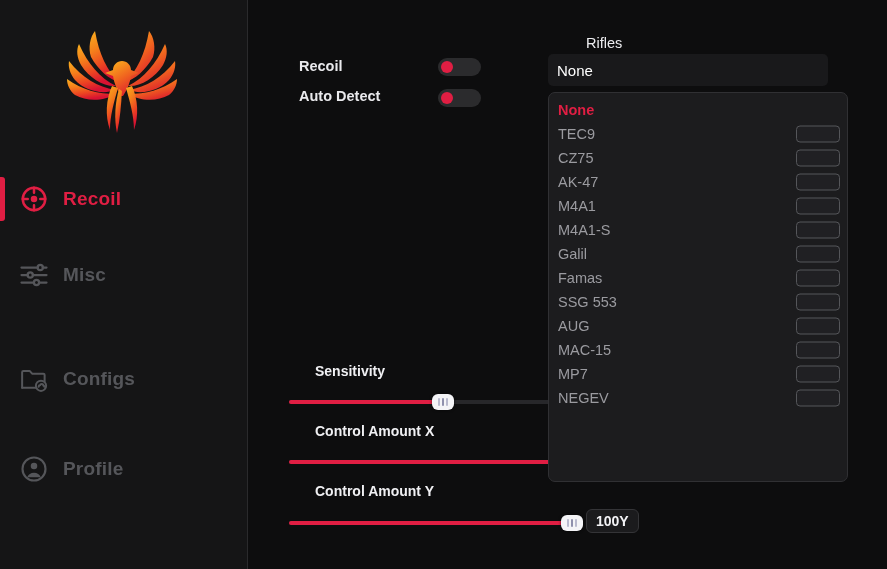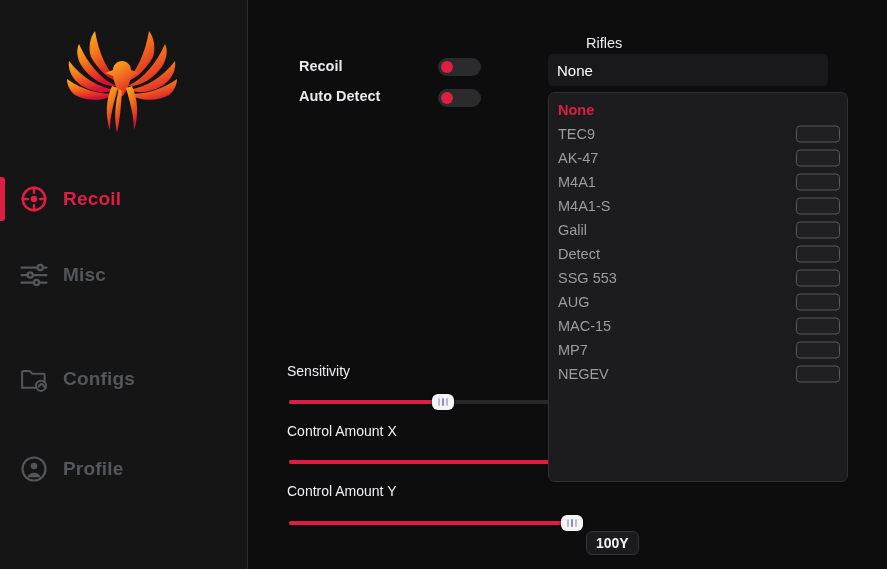--- a/index.html
+++ b/index.html
@@ -73,22 +73,23 @@
   }
   .toggle .knob {
     position: absolute; left: 3px; top: 3px;
     width: 12px; height: 12px; border-radius: 50%;
     background: #e01e43;
   }
 
   
   .slider-label {
     position: absolute;
-    font-size: 14px; font-weight: 400; color: #f0f0f3;
-    white-space: nowrap;
+    font-size: 14px; font-weight: 700; color: #f0f0f3;
+    white-space: nowrap;
+    margin-left: 28px;
   }
   .slider {
     position: absolute;
     height: 16px;
   }
   .slider .track {
     position: absolute; left:0; top: 6px;
     width: 100%; height: 4px;
     border-radius: 2px;
     background: #27272a;
@@ -306,56 +307,60 @@
     <span class="slider-label" style="left:39px; top:483px">Control Amount Y</span>
     <div class="slider" style="left:41px; top:515px; width:283px">
       <div class="track"></div>
       <div class="fill" style="width:100%"></div>
       <div class="knob" style="left:100%">
           <i></i>
           <i></i>
           <i></i>
         </div>
     </div>
-    <div class="badge" style="left:338px; top:531px">100Y</div>
+    <div class="badge" style="left:338px; top:509px">100Y</div>
   </div>
 
   <div id="dd-title">Rifles</div>
 
   <div id="dd-select">
     <span>None</span>
   </div>
 
   <div id="dd-panel">
 
   <div class="dd-row sel">
         <span class="name">None</span>
       </div>
       <div class="dd-row">
         <span class="name">TEC9</span>
         <span class="key"></span>
       </div>
       <div class="dd-row">
+        <span class="name">CZ75</span>
+        <span class="key"></span>
+      </div>
+      <div class="dd-row">
         <span class="name">AK-47</span>
         <span class="key"></span>
       </div>
       <div class="dd-row">
         <span class="name">M4A1</span>
         <span class="key"></span>
       </div>
       <div class="dd-row">
         <span class="name">M4A1-S</span>
         <span class="key"></span>
       </div>
       <div class="dd-row">
         <span class="name">Galil</span>
         <span class="key"></span>
       </div>
       <div class="dd-row">
-        <span class="name">Detect</span>
+        <span class="name">Famas</span>
         <span class="key"></span>
       </div>
       <div class="dd-row">
         <span class="name">SSG 553</span>
         <span class="key"></span>
       </div>
       <div class="dd-row">
         <span class="name">AUG</span>
         <span class="key"></span>
       </div>

